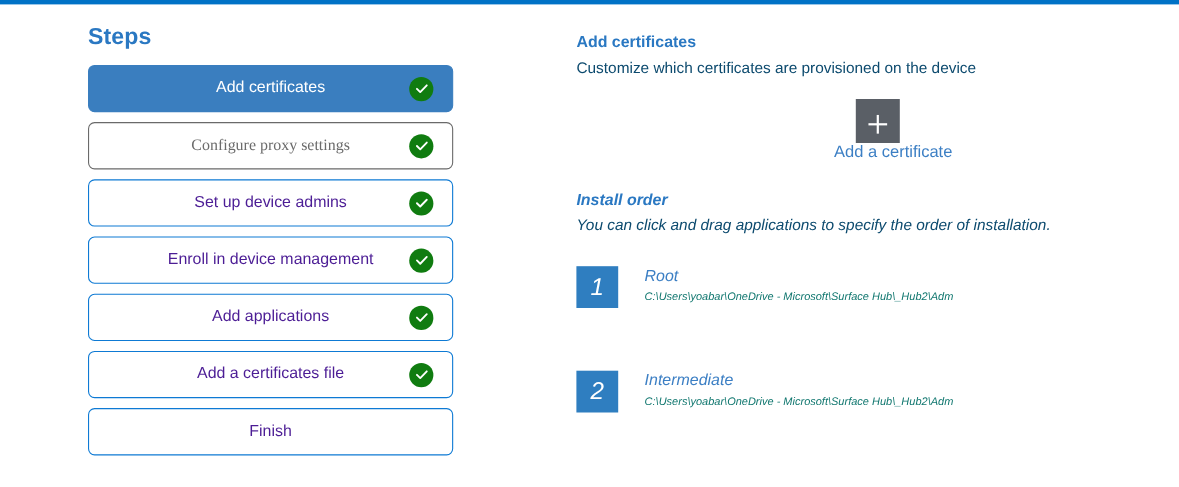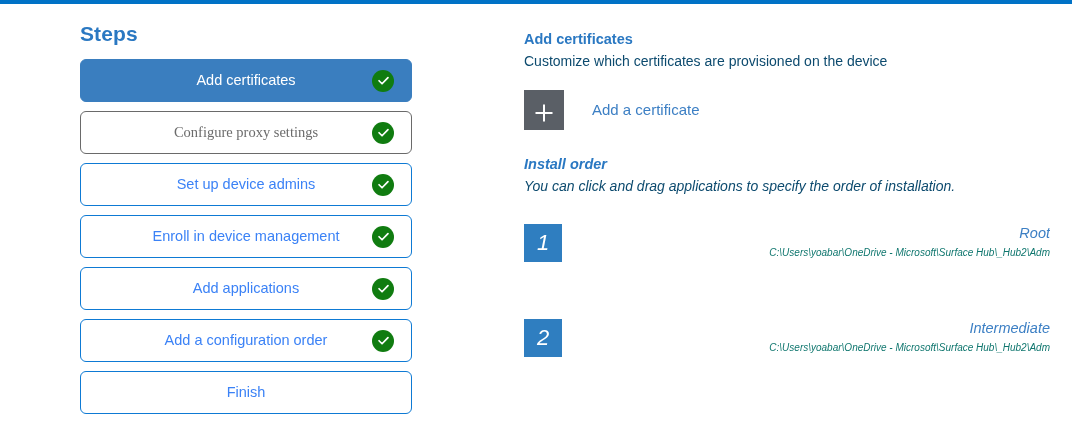--- a/index.html
+++ b/index.html
@@ -63,21 +63,21 @@
   .step-row.outline-gray {
     border: 1px solid #6a6a6a;
     font-family: Liberation Serif, serif;
   }
   .step-label {
     font-size: 14.5px;
     line-height: 17px;
     text-align: center;
   }
   .step-row.selected .step-label { color: #ffffff; }
-  .step-row.outline-blue .step-label { color: #3b82f6; }
+  .step-row.outline-blue .step-label { color: #4c1d95; }
   .step-row.outline-gray .step-label { color: #6b6b6b; }
 
   .step-check {
     position: absolute;
     right: 17px;
     top: 50%;
     transform: translateY(-50%);
     width: 22px;
     height: 22px;
     border-radius: 50%;
@@ -107,20 +107,21 @@
     color: #0c4a6e;
     line-height: 19px;
     margin: 4px 0 0 0;
     white-space: nowrap;
   }
 
   #add-cert-row {
     display: flex;
     align-items: center;
     margin-top: 19px;
+    flex-direction: column;
   }
   #add-cert-square {
     width: 40px;
     height: 40px;
     background: #5a5f66;
     position: relative;
     flex: 0 0 auto;
     cursor: pointer;
   }
   #add-cert-square .plus-h {
@@ -162,25 +163,24 @@
     width: 38px;
     height: 38px;
     background: #2f7ec0;
     color: #ffffff;
     font-size: 22px;
     line-height: 38px;
     text-align: center;
     flex: 0 0 auto;
   }
   .install-text {
-    margin-left: 8px;
+    margin-left: 24px;
     overflow: hidden;
     white-space: nowrap;
     width: 480px;
-    text-align: right;
   }
   .install-name {
     font-size: 14.5px;
     color: #3c7fc4;
     line-height: 19px;
   }
   .install-path {
     font-size: 10px;
     color: #0f766e;
     line-height: 20px;
@@ -233,21 +233,21 @@
   <div class="step-row outline-blue">
     <span class="step-label">Add applications</span>
     <span class="step-check">
       <svg width="13" height="13" viewBox="0 0 16 16">
           <path d="M2.5 8.3 L6.2 12 L13.5 4.4" fill="none" stroke="#ffffff" stroke-width="2.1" stroke-linecap="round" stroke-linejoin="round"></path>
         </svg>
     </span>
   </div>
 
   <div class="step-row outline-blue">
-    <span class="step-label">Add a configuration order</span>
+    <span class="step-label">Add a certificates file</span>
     <span class="step-check">
       <svg width="13" height="13" viewBox="0 0 16 16">
           <path d="M2.5 8.3 L6.2 12 L13.5 4.4" fill="none" stroke="#ffffff" stroke-width="2.1" stroke-linecap="round" stroke-linejoin="round"></path>
         </svg>
     </span>
   </div>
 
   <div class="step-row outline-blue">
     <span class="step-label">Finish</span>
   </div>

